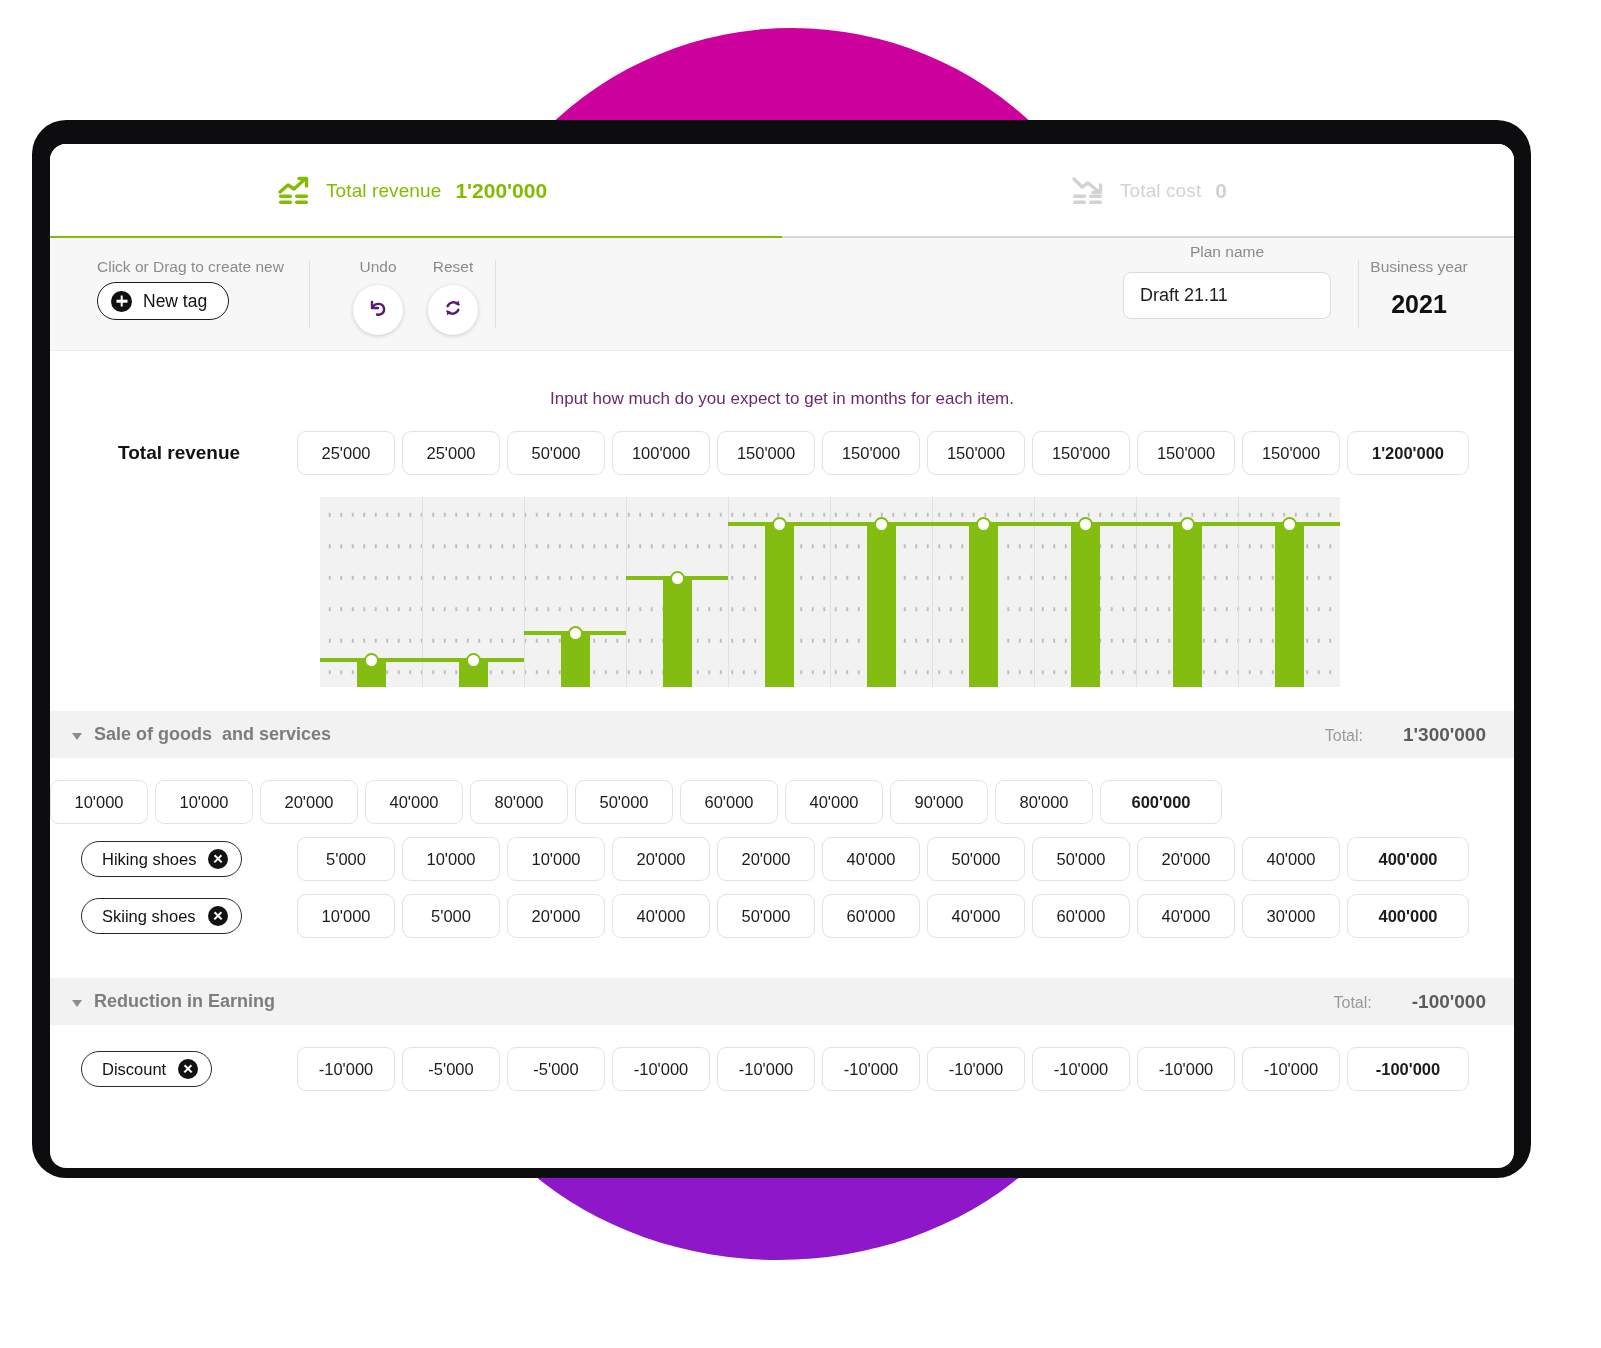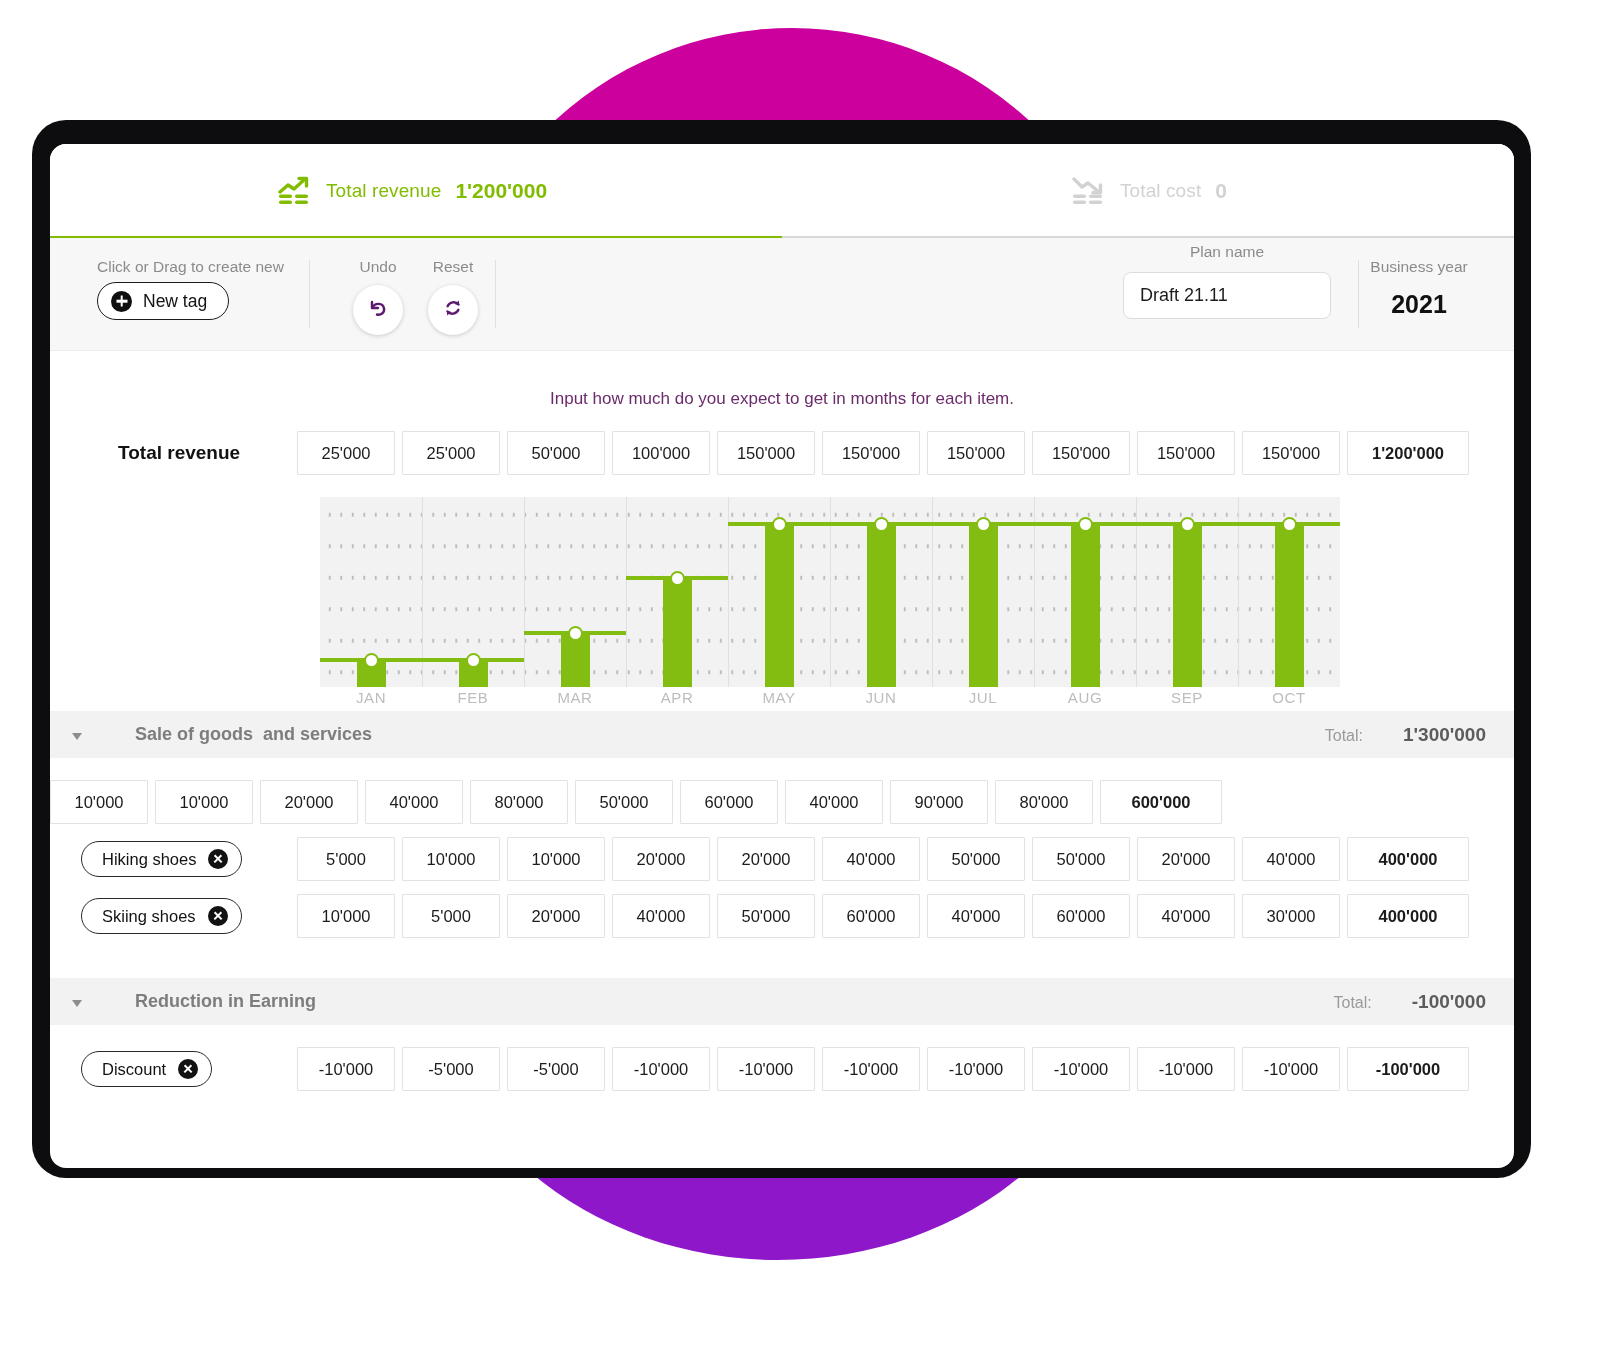--- a/index.html
+++ b/index.html
@@ -181,21 +181,21 @@
     padding-left: 22px;
   }
   .cells {
     display: flex;
     gap: 7px;
     align-items: center;
   }
   .cell {
     width: 98px; height: 44px; flex: none;
     border: 1px solid #e2e2e2;
-    border-radius: 1px;
+    border-radius: 9px;
     background: #fff;
     display: flex;
     align-items: center;
     justify-content: center;
     font-size: 16.5px;
     color: #1c1c1c;
     font-family: "Liberation Sans", sans-serif;
   }
   .cell.total { font-weight: bold; width: 122px; }
 
@@ -291,21 +291,20 @@
   .caret.down {
     border-left: 5.5px solid transparent;
     border-right: 5.5px solid transparent;
     border-top: 7px solid #8d8d8d;
     border-bottom: none;
     margin-top: 3px;
   }
   .section-title {
     font-size: 18px; font-weight: bold; color: #7d7d7d;
     white-space: pre;
-    margin-left: 41px;
   }
   .section-total {
     position: absolute; right: 28px;
     display: flex; align-items: baseline; gap: 40px;
   }
   .section-total .lbl { font-size: 16px; color: #9a9a9a; }
   .section-total .val { font-size: 19px; font-weight: bold; color: #5c5c5c; }
 
   
   .tag-row { margin-top: 13px; }
@@ -512,32 +511,20 @@
         <div class="col-sep" style="left: 816px;"></div>
         <div class="level" style="left: 816px; width: 102px; bottom: 161px;"></div>
         <div class="bar" style="left: 852.5px; height: 163px;"></div>
         <div class="handle" style="left: 859.5px; bottom: 155.5px;"></div>
         <div class="col-sep" style="left: 918px;"></div>
         <div class="level" style="left: 918px; width: 102px; bottom: 161px;"></div>
         <div class="bar" style="left: 954.5px; height: 163px;"></div>
         <div class="handle" style="left: 961.5px; bottom: 155.5px;"></div>
       </div>
     <div class="chart-baseline"></div>
-    <div class="month-labels" id="month-labels">
-        <div class="month-label" style="width: 102px;">JAN</div>
-        <div class="month-label" style="width: 102px;">FEB</div>
-        <div class="month-label" style="width: 102px;">MAR</div>
-        <div class="month-label" style="width: 102px;">APR</div>
-        <div class="month-label" style="width: 102px;">MAY</div>
-        <div class="month-label" style="width: 102px;">JUN</div>
-        <div class="month-label" style="width: 102px;">JUL</div>
-        <div class="month-label" style="width: 102px;">AUG</div>
-        <div class="month-label" style="width: 102px;">SEP</div>
-        <div class="month-label" style="width: 102px;">OCT</div>
-      </div>
   </div>
 
   <div id="sections-container">
       <div class="section-bar">
         <div class="caret down"></div>
         <div class="section-title">Sale of goods  and services</div>
         <div class="section-total">
           <span class="lbl">Total:</span>
           <span class="val">1'300'000</span>
         </div>

